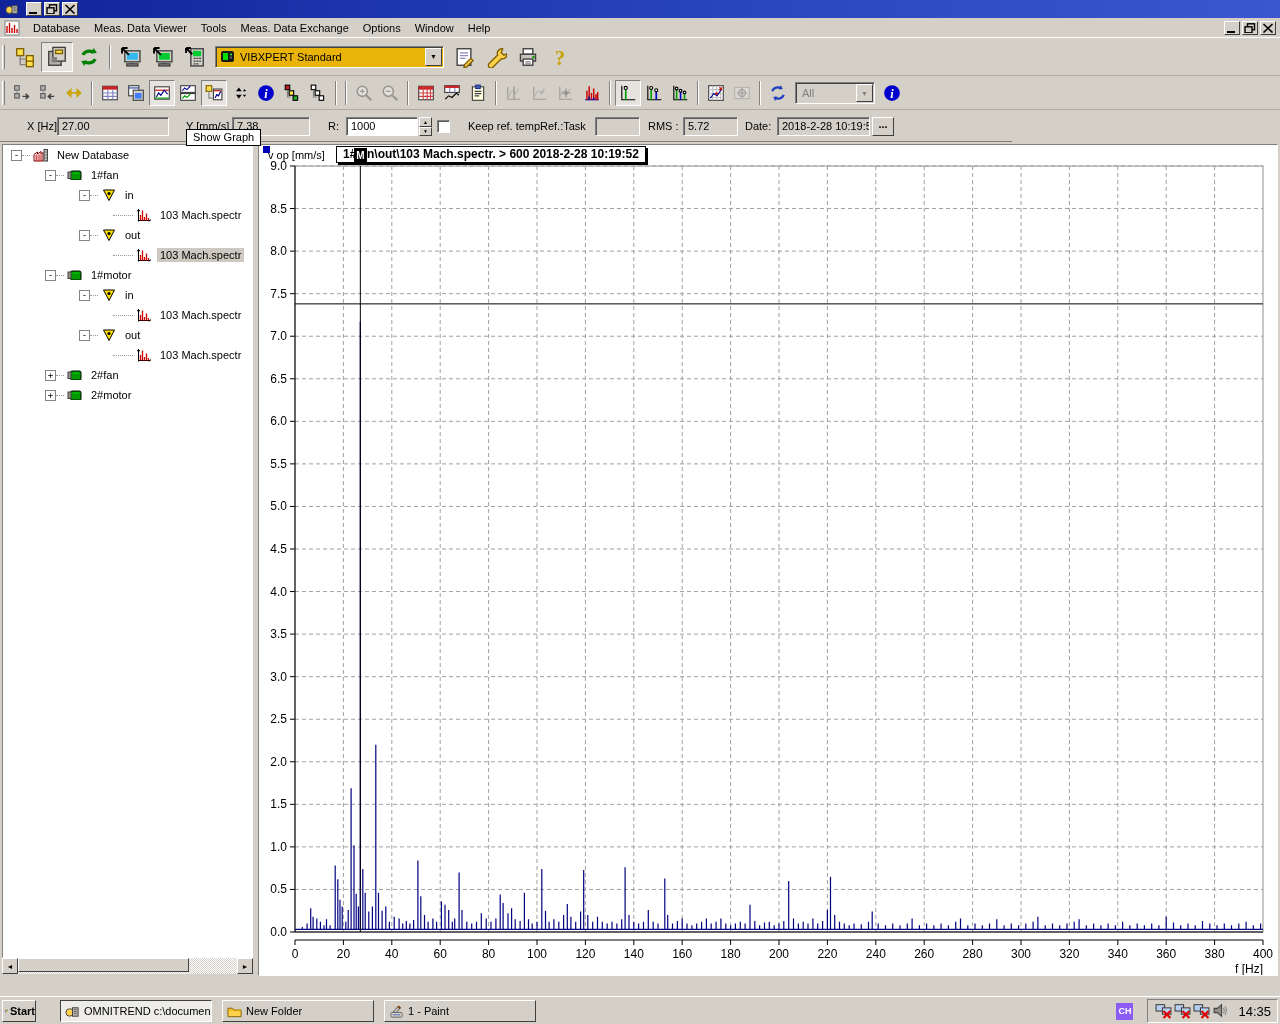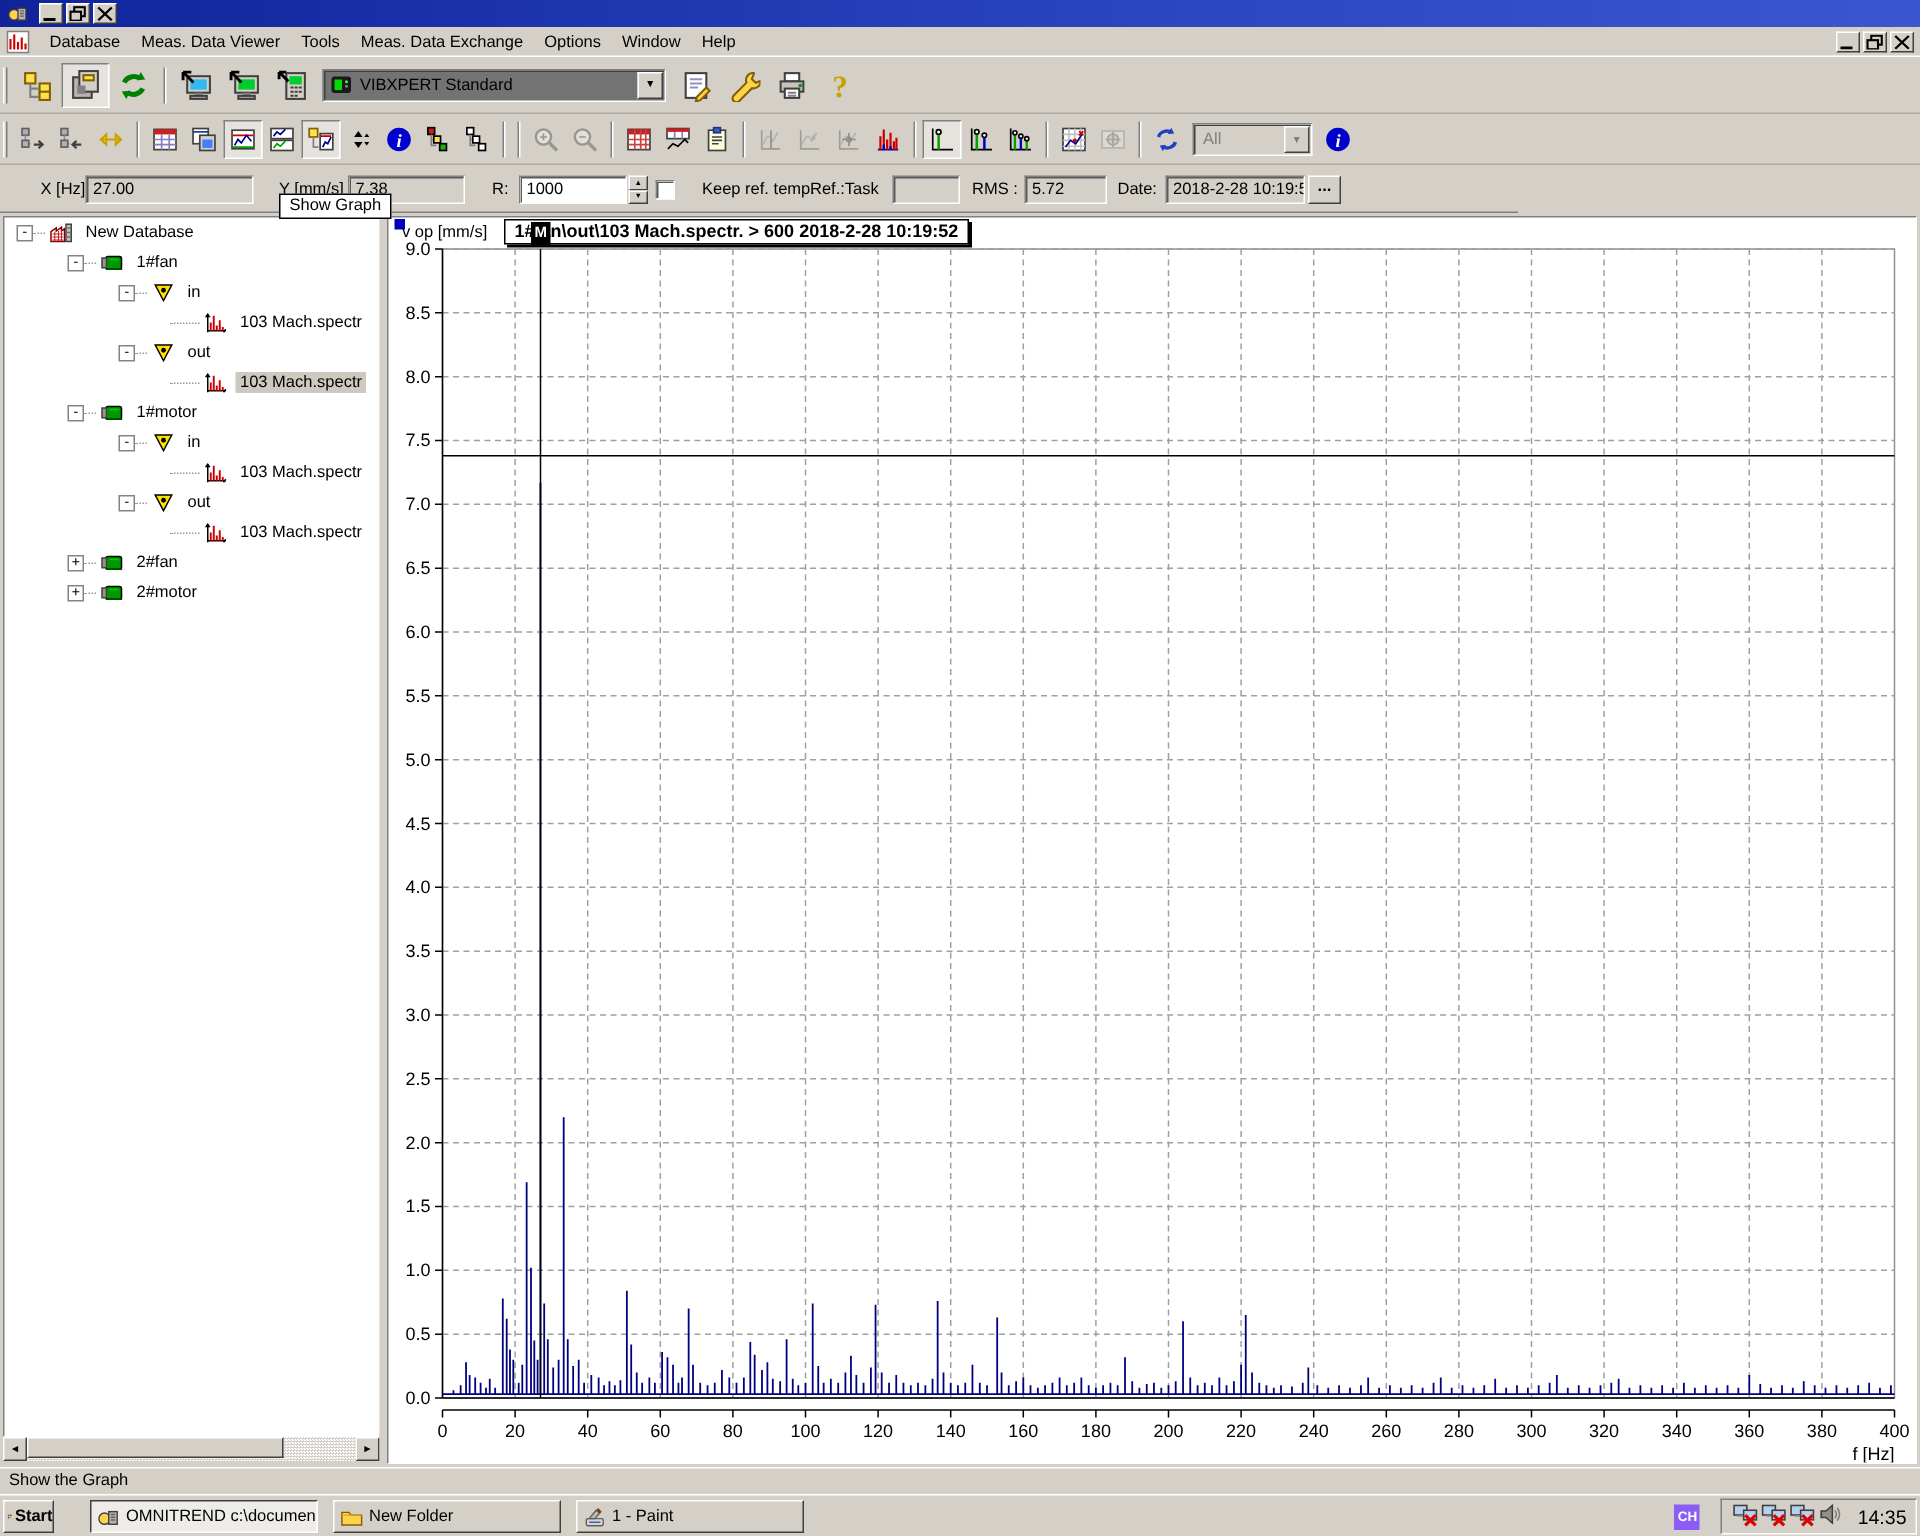--- a/index.html
+++ b/index.html
@@ -31,21 +31,21 @@
   .tb2 { top:77px; height:33px; border-bottom:1px solid #b0aca4; }
   .grip { width:3px; height:24px; border-left:1px solid #fff; border-right:1px solid #808080; margin:0 4px 0 2px; }
   .tbtn { display:flex; align-items:center; justify-content:center; border:1px solid transparent; background:transparent; }
   .tb1 .tbtn { width:32px; height:30px; }
   .tb2 .tbtn { width:26px; height:26px; }
   .tb1 .tbtn svg { width:22px; height:22px; }
   .tb2 .tbtn svg { width:18px; height:18px; }
   .tbtn.pressed { border-color:#808080 #fff #fff #808080; background:#e6e3de; }
   .tbtn.disabled svg { opacity:.45; filter:grayscale(1); }
   .tbsep { width:2px; height:24px; border-left:1px solid #808080; border-right:1px solid #fff; margin:0 4px; }
-  .combo { height:22px; background:#737373; border:1px solid; border-color:#808080 #fff #fff #808080;
+  .combo { height:22px; background:#eab308; border:1px solid; border-color:#808080 #fff #fff #808080;
     box-shadow:inset 1px 1px 0 #404040; display:flex; align-items:center; margin:0 4px; }
   .combo .cicon { width:16px; height:16px; margin:0 4px 0 4px; }
   .combo .ctext { flex:1; white-space:nowrap; overflow:hidden; }
   .combo .carrow { width:17px; height:18px; margin:1px; background:#d4d0c8; border:1px solid; border-color:#fff #404040 #404040 #fff;
     display:flex; align-items:center; justify-content:center; font-size:7px; }
   .combo.disabled { background:#d4d0c8; color:#808080; }
 
   
   .fieldbar { position:absolute; left:0; top:111px; width:1012px; height:31px; background:#d4d0c8; border-bottom:1px solid #808080; }
   .fieldbar .lbl { position:absolute; top:9px; white-space:nowrap; }
@@ -797,23 +797,20 @@
         <text x="955.5999999999999" y="813" text-anchor="middle">380</text>
         <line x1="1004" y1="795" x2="1004" y2="800" stroke="#000"></line>
         <text x="1004" y="813" text-anchor="middle">400</text>
         <text x="1004" y="828" text-anchor="end">f [Hz]</text>
         <path d="M36.0 784.4 L43.3 784.4 L43.3 781.9 L43.3 784.4 L48.1 784.4 L48.1 778.5 L48.1 784.4 L51.7 784.4 L51.7 763.2 L51.7 784.4 L54.1 784.4 L54.1 771.7 L54.1 784.4 L57.8 784.4 L57.8 773.4 L57.8 784.4 L61.4 784.4 L61.4 776.8 L61.4 784.4 L65.0 784.4 L65.0 780.2 L65.0 784.4 L67.5 784.4 L67.5 774.2 L67.5 784.4 L71.1 784.4 L71.1 780.2 L71.1 784.4 L76.2 784.4 L76.2 720.6 L76.2 784.4 L78.8 784.4 L78.8 734.2 L78.8 784.4 L81.0 784.4 L81.0 754.7 L81.0 784.4 L83.2 784.4 L83.2 761.5 L83.2 784.4 L86.8 784.4 L86.8 776.8 L86.8 784.4 L89.2 784.4 L89.2 764.9 L89.2 784.4 L92.1 784.4 L92.1 643.2 L92.1 784.4 L95.0 784.4 L95.0 700.2 L95.0 784.4 L97.2 784.4 L97.2 748.7 L97.2 784.4 L99.4 784.4 L99.4 761.5 L99.4 784.4 L101.3 784.4 L101.3 176.8 L101.3 784.4 L103.8 784.4 L103.8 724.0 L103.8 784.4 L106.2 784.4 L106.2 747.8 L106.2 784.4 L109.8 784.4 L109.8 766.6 L109.8 784.4 L113.4 784.4 L113.4 761.5 L113.4 784.4 L116.8 784.4 L116.8 599.8 L116.8 784.4 L119.5 784.4 L119.5 747.8 L119.5 784.4 L123.1 784.4 L123.1 765.7 L123.1 784.4 L126.8 784.4 L126.8 761.5 L126.8 784.4 L130.4 784.4 L130.4 776.8 L130.4 784.4 L135.2 784.4 L135.2 771.7 L135.2 784.4 L140.1 784.4 L140.1 773.4 L140.1 784.4 L143.7 784.4 L143.7 778.5 L143.7 784.4 L147.3 784.4 L147.3 775.9 L147.3 784.4 L150.9 784.4 L150.9 778.5 L150.9 784.4 L154.6 784.4 L154.6 775.1 L154.6 784.4 L158.9 784.4 L158.9 715.5 L158.9 784.4 L161.8 784.4 L161.8 751.3 L161.8 784.4 L165.5 784.4 L165.5 770.0 L165.5 784.4 L169.1 784.4 L169.1 776.8 L169.1 784.4 L173.9 784.4 L173.9 773.4 L173.9 784.4 L177.6 784.4 L177.6 776.8 L177.6 784.4 L182.4 784.4 L182.4 756.4 L182.4 784.4 L186.0 784.4 L186.0 759.8 L186.0 784.4 L189.7 784.4 L189.7 764.9 L189.7 784.4 L193.3 784.4 L193.3 776.8 L193.3 784.4 L195.7 784.4 L195.7 773.4 L195.7 784.4 L200.1 784.4 L200.1 727.4 L200.1 784.4 L203.0 784.4 L203.0 764.9 L203.0 784.4 L207.8 784.4 L207.8 776.8 L207.8 784.4 L212.7 784.4 L212.7 778.5 L212.7 784.4 L217.5 784.4 L217.5 776.8 L217.5 784.4 L222.3 784.4 L222.3 768.3 L222.3 784.4 L227.2 784.4 L227.2 773.4 L227.2 784.4 L232.0 784.4 L232.0 776.8 L232.0 784.4 L236.9 784.4 L236.9 773.4 L236.9 784.4 L241.2 784.4 L241.2 749.6 L241.2 784.4 L244.1 784.4 L244.1 758.1 L244.1 784.4 L249.0 784.4 L249.0 768.3 L249.0 784.4 L252.6 784.4 L252.6 763.2 L252.6 784.4 L256.2 784.4 L256.2 774.2 L256.2 784.4 L261.1 784.4 L261.1 775.9 L261.1 784.4 L265.4 784.4 L265.4 747.8 L265.4 784.4 L269.5 784.4 L269.5 774.2 L269.5 784.4 L273.2 784.4 L273.2 778.5 L273.2 784.4 L278.0 784.4 L278.0 776.8 L278.0 784.4 L282.8 784.4 L282.8 724.0 L282.8 784.4 L286.5 784.4 L286.5 765.7 L286.5 784.4 L290.1 784.4 L290.1 776.8 L290.1 784.4 L294.9 784.4 L294.9 774.2 L294.9 784.4 L299.8 784.4 L299.8 776.8 L299.8 784.4 L304.6 784.4 L304.6 770.0 L304.6 784.4 L308.3 784.4 L308.3 758.9 L308.3 784.4 L311.9 784.4 L311.9 771.7 L311.9 784.4 L316.7 784.4 L316.7 776.8 L316.7 784.4 L321.6 784.4 L321.6 766.6 L321.6 784.4 L324.7 784.4 L324.7 724.9 L324.7 784.4 L328.8 784.4 L328.8 770.0 L328.8 784.4 L333.7 784.4 L333.7 776.8 L333.7 784.4 L338.5 784.4 L338.5 771.7 L338.5 784.4 L343.3 784.4 L343.3 776.8 L343.3 784.4 L348.2 784.4 L348.2 778.5 L348.2 784.4 L353.0 784.4 L353.0 776.8 L353.0 784.4 L357.9 784.4 L357.9 778.5 L357.9 784.4 L362.7 784.4 L362.7 774.2 L362.7 784.4 L366.1 784.4 L366.1 722.3 L366.1 784.4 L370.0 784.4 L370.0 770.0 L370.0 784.4 L374.8 784.4 L374.8 776.8 L374.8 784.4 L379.6 784.4 L379.6 778.5 L379.6 784.4 L384.5 784.4 L384.5 776.8 L384.5 784.4 L389.3 784.4 L389.3 764.9 L389.3 784.4 L394.2 784.4 L394.2 776.8 L394.2 784.4 L399.0 784.4 L399.0 778.5 L399.0 784.4 L405.8 784.4 L405.8 733.4 L405.8 784.4 L408.7 784.4 L408.7 770.0 L408.7 784.4 L413.5 784.4 L413.5 778.5 L413.5 784.4 L418.4 784.4 L418.4 775.9 L418.4 784.4 L423.2 784.4 L423.2 773.4 L423.2 784.4 L428.0 784.4 L428.0 778.5 L428.0 784.4 L432.9 784.4 L432.9 780.2 L432.9 784.4 L437.7 784.4 L437.7 778.5 L437.7 784.4 L442.6 784.4 L442.6 776.8 L442.6 784.4 L447.4 784.4 L447.4 773.4 L447.4 784.4 L452.2 784.4 L452.2 778.5 L452.2 784.4 L457.1 784.4 L457.1 776.8 L457.1 784.4 L461.9 784.4 L461.9 773.4 L461.9 784.4 L466.8 784.4 L466.8 778.5 L466.8 784.4 L471.6 784.4 L471.6 780.2 L471.6 784.4 L476.4 784.4 L476.4 778.5 L476.4 784.4 L481.3 784.4 L481.3 776.8 L481.3 784.4 L486.1 784.4 L486.1 778.5 L486.1 784.4 L491.0 784.4 L491.0 759.8 L491.0 784.4 L495.8 784.4 L495.8 775.9 L495.8 784.4 L500.6 784.4 L500.6 780.2 L500.6 784.4 L505.5 784.4 L505.5 777.6 L505.5 784.4 L510.3 784.4 L510.3 776.8 L510.3 784.4 L515.2 784.4 L515.2 780.2 L515.2 784.4 L520.0 784.4 L520.0 778.5 L520.0 784.4 L524.8 784.4 L524.8 775.9 L524.8 784.4 L529.7 784.4 L529.7 735.9 L529.7 784.4 L534.5 784.4 L534.5 773.4 L534.5 784.4 L539.4 784.4 L539.4 778.5 L539.4 784.4 L544.2 784.4 L544.2 776.8 L544.2 784.4 L549.0 784.4 L549.0 778.5 L549.0 784.4 L553.9 784.4 L553.9 773.4 L553.9 784.4 L558.7 784.4 L558.7 778.5 L558.7 784.4 L563.6 784.4 L563.6 775.9 L563.6 784.4 L568.4 784.4 L568.4 764.9 L568.4 784.4 L571.5 784.4 L571.5 731.7 L571.5 784.4 L575.7 784.4 L575.7 770.0 L575.7 784.4 L580.5 784.4 L580.5 776.8 L580.5 784.4 L585.3 784.4 L585.3 778.5 L585.3 784.4 L590.2 784.4 L590.2 780.2 L590.2 784.4 L595.0 784.4 L595.0 778.5 L595.0 784.4 L602.3 784.4 L602.3 779.3 L602.3 784.4 L609.5 784.4 L609.5 776.8 L609.5 784.4 L613.2 784.4 L613.2 766.6 L613.2 784.4 L619.2 784.4 L619.2 778.5 L619.2 784.4 L626.5 784.4 L626.5 780.2 L626.5 784.4 L633.7 784.4 L633.7 778.5 L633.7 784.4 L641.0 784.4 L641.0 780.2 L641.0 784.4 L648.3 784.4 L648.3 778.5 L648.3 784.4 L653.1 784.4 L653.1 773.4 L653.1 784.4 L660.4 784.4 L660.4 780.2 L660.4 784.4 L667.6 784.4 L667.6 778.5 L667.6 784.4 L674.9 784.4 L674.9 780.2 L674.9 784.4 L682.1 784.4 L682.1 778.5 L682.1 784.4 L689.4 784.4 L689.4 780.2 L689.4 784.4 L696.7 784.4 L696.7 776.8 L696.7 784.4 L701.5 784.4 L701.5 773.4 L701.5 784.4 L708.8 784.4 L708.8 780.2 L708.8 784.4 L716.0 784.4 L716.0 778.5 L716.0 784.4 L723.3 784.4 L723.3 780.2 L723.3 784.4 L730.5 784.4 L730.5 778.5 L730.5 784.4 L737.8 784.4 L737.8 774.2 L737.8 784.4 L745.1 784.4 L745.1 780.2 L745.1 784.4 L752.3 784.4 L752.3 778.5 L752.3 784.4 L759.6 784.4 L759.6 780.2 L759.6 784.4 L766.8 784.4 L766.8 778.5 L766.8 784.4 L774.1 784.4 L774.1 776.8 L774.1 784.4 L778.9 784.4 L778.9 771.7 L778.9 784.4 L786.2 784.4 L786.2 780.2 L786.2 784.4 L793.5 784.4 L793.5 778.5 L793.5 784.4 L800.7 784.4 L800.7 780.2 L800.7 784.4 L808.0 784.4 L808.0 778.5 L808.0 784.4 L815.2 784.4 L815.2 776.8 L815.2 784.4 L820.1 784.4 L820.1 774.2 L820.1 784.4 L827.3 784.4 L827.3 780.2 L827.3 784.4 L834.6 784.4 L834.6 778.5 L834.6 784.4 L841.9 784.4 L841.9 780.2 L841.9 784.4 L849.1 784.4 L849.1 778.5 L849.1 784.4 L856.4 784.4 L856.4 780.2 L856.4 784.4 L863.6 784.4 L863.6 776.8 L863.6 784.4 L870.9 784.4 L870.9 780.2 L870.9 784.4 L878.2 784.4 L878.2 778.5 L878.2 784.4 L885.4 784.4 L885.4 780.2 L885.4 784.4 L892.7 784.4 L892.7 778.5 L892.7 784.4 L899.9 784.4 L899.9 780.2 L899.9 784.4 L907.2 784.4 L907.2 771.7 L907.2 784.4 L914.5 784.4 L914.5 777.6 L914.5 784.4 L921.7 784.4 L921.7 780.2 L921.7 784.4 L929.0 784.4 L929.0 778.5 L929.0 784.4 L936.2 784.4 L936.2 780.2 L936.2 784.4 L943.5 784.4 L943.5 775.9 L943.5 784.4 L950.8 784.4 L950.8 778.5 L950.8 784.4 L958.0 784.4 L958.0 780.2 L958.0 784.4 L965.3 784.4 L965.3 778.5 L965.3 784.4 L972.5 784.4 L972.5 780.2 L972.5 784.4 L979.8 784.4 L979.8 778.5 L979.8 784.4 L987.1 784.4 L987.1 776.8 L987.1 784.4 L994.3 784.4 L994.3 780.2 L994.3 784.4 L1001.6 784.4 L1001.6 778.5 L1001.6 784.4 L1004.0 784.4" fill="none" stroke="#000080" stroke-width="1.2"></path>
         <line x1="101.34" y1="21" x2="101.34" y2="787" stroke="#000"></line>
         <line x1="36" y1="158.88" x2="1004" y2="158.88" stroke="#000"></line>
       </svg>
   </div>
 
-  <div class="statusbar">
-    <span>Show the Graph</span>
-  </div>
 
   <div class="taskbar">
     <div class="startbtn">
       <svg viewBox="0 0 16 16">
           <rect x="1" y="1" width="6" height="6" fill="#e03030"></rect>
           <rect x="9" y="1" width="6" height="6" fill="#00a000"></rect>
           <rect x="1" y="9" width="6" height="6" fill="#2050e0"></rect>
           <rect x="9" y="9" width="6" height="6" fill="#ffc000"></rect>
         </svg>
       <span>Start</span>

